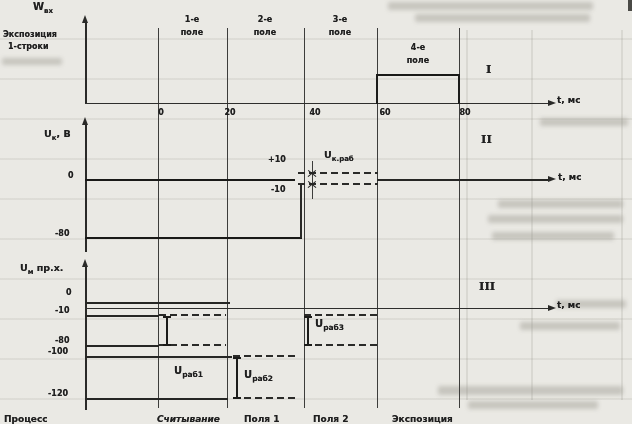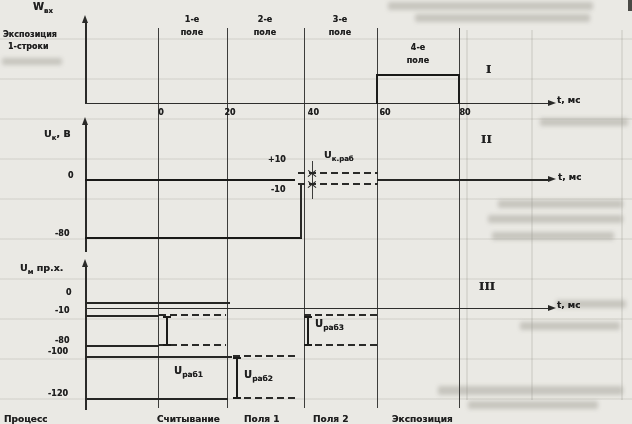--- a/index.html
+++ b/index.html
@@ -98,21 +98,21 @@
   <div class="txt t9" style="left:557px;top:96px;">t, мс</div>
 
   <div class="thick" style="left:377px;top:74px;width:82px;"></div>
   <div class="vl2" style="left:376px;top:74px;height:30px;"></div>
   <div class="vl2" style="left:458px;top:74px;height:30px;"></div>
 
   <div class="roman" style="left:486px;top:62px;">I</div>
 
   <div class="tick" style="left:149px;top:108px;">0</div>
   <div class="tick" style="left:218px;top:108px;text-align:center;">20</div>
-  <div class="tick" style="left:295px;top:108px;text-align:right;">40</div>
+  <div class="tick" style="left:303px;top:108px;">40</div>
   <div class="tick" style="left:373px;top:108px;">60</div>
   <div class="tick" style="left:453px;top:108px;">80</div>
 
   <div class="txt" style="left:44px;top:129px;font-size:9.5px;">
     <span>U</span><span class="sb">к</span><span>, В</span>
   </div>
   <div class="vl15" style="left:85px;top:124px;height:128px;"></div>
   <div class="arrU" style="left:82px;top:117px;"></div>
 
   <div class="txt t8" style="left:68px;top:172px;">0</div>
@@ -177,18 +177,18 @@
     <span>U</span><span class="sb75">раб2</span>
   </div>
   <div class="ibeam" style="left:307px;top:316px;height:30px;"></div>
   <div class="txt" style="left:315px;top:318px;font-size:10px;">
     <span>U</span><span class="sb75">раб3</span>
   </div>
 
   <div class="roman" style="left:479px;top:279px;">III</div>
 
   <div class="txt t9" style="left:4px;top:415px;">Процесс</div>
-  <div class="txt t9" style="left:157px;top:415px;">Считывание</div>
+  <div class="txt t9" style="left:157px;top:415px;font-style:italic;">Считывание</div>
   <div class="txt t9" style="left:244px;top:415px;">Поля 1</div>
   <div class="txt t9" style="left:313px;top:415px;">Поля 2</div>
   <div class="txt t9" style="left:392px;top:415px;">Экспозиция</div>
 
 </div>
 
 </body></html>

